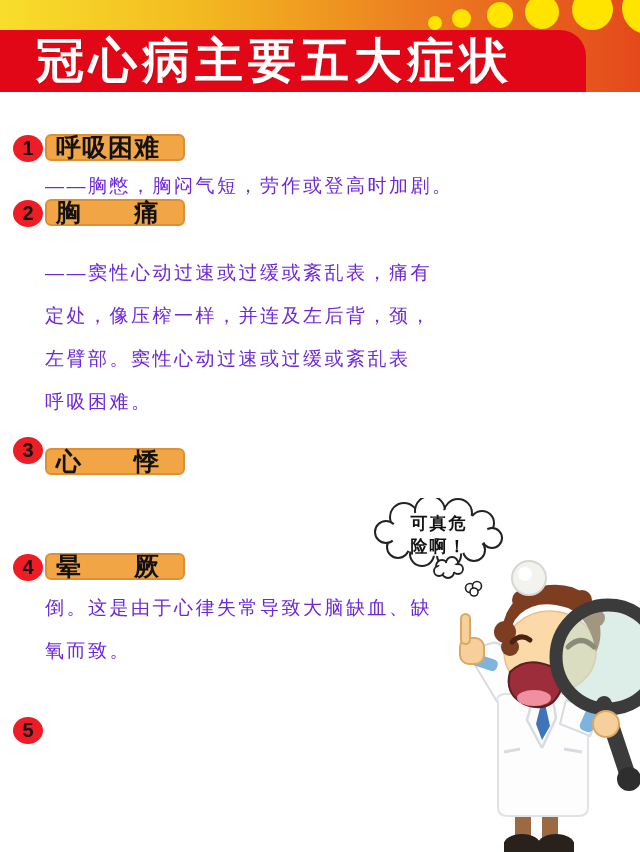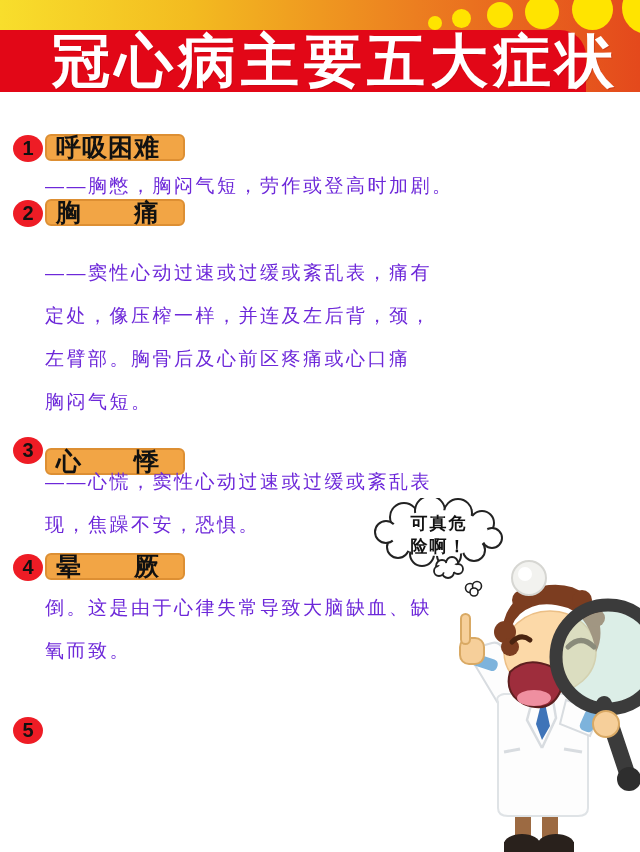--- a/index.html
+++ b/index.html
@@ -5,23 +5,23 @@
   html,body{margin:0;padding:0;}
   .page{position:relative;width:640px;height:852px;background:#ffffff;overflow:hidden;
         font-family:"Liberation Sans","DejaVu Sans",sans-serif;}
 
   
   .header{position:absolute;left:0;top:0;width:640px;height:92px;
           background:linear-gradient(90deg,#f8de2c 0%,#f3bb20 30%,#ec7e20 65%,#e4491c 100%);}
   .dot{position:absolute;border-radius:50%;background:#ffe400;}
   .banner{position:absolute;left:0;top:30px;width:586px;height:62px;background:#e20717;
           border-top-right-radius:26px;}
-  .title{position:absolute;left:36px;top:6px;font-size:58px;font-weight:900;color:#ffffff;
+  .title{position:absolute;left:36px;top:6px;font-size:48px;font-weight:900;color:#ffffff;
          letter-spacing:5px;line-height:50px;white-space:nowrap;
-         text-shadow:1px 1px 0 rgba(150,0,0,.25);margin-left:16px;}
+         text-shadow:1px 1px 0 rgba(150,0,0,.25);}
 
   
   .badge{position:absolute;left:13px;width:30px;height:27px;background:#ee1c25;border-radius:50%;
          color:#111;font-size:20px;font-weight:700;display:flex;align-items:center;justify-content:center;z-index:2;}
   .chip{position:absolute;left:45px;width:140px;height:27px;background:#f2a545;border:2px solid #dd8f33;
         border-radius:6px;box-sizing:border-box;display:flex;align-items:center;padding-left:9px;
         font-size:25px;font-weight:700;color:#111;letter-spacing:1px;white-space:nowrap;z-index:2;}
   .desc{position:absolute;left:45px;z-index:2;}
   .desc .line{height:43px;display:flex;align-items:center;font-size:19px;color:#6d28d9;
               letter-spacing:2.5px;white-space:nowrap;}
@@ -150,31 +150,27 @@
     <div class="line">——胸憋，胸闷气短，劳作或登高时加剧。</div>
   </div>
 
   <div class="badge" style="top:200px;">2</div>
   <div class="chip" style="top:199px;text-align:right;">
     <span>胸　　痛</span>
   </div>
   <div class="desc" style="top:251px;">
     <div class="line">——窦性心动过速或过缓或紊乱表，痛有</div>
     <div class="line">定处，像压榨一样，并连及左后背，颈，</div>
-    <div class="line">左臂部。胸骨后及心前区疼痛或心口痛</div>
-    <div class="line">胸闷气短。</div>
+    <div class="line">左臂部。窦性心动过速或过缓或紊乱表</div>
+    <div class="line">呼吸困难。</div>
   </div>
 
   <div class="badge" style="top:437px;">3</div>
   <div class="chip" style="top:448px;">
     <span>心　　悸</span>
-  </div>
-  <div class="desc" style="top:460px;">
-    <div class="line">——心慌，窦性心动过速或过缓或紊乱表</div>
-    <div class="line">现，焦躁不安，恐惧。</div>
   </div>
 
   <div class="badge" style="top:554px;">4</div>
   <div class="chip" style="top:553px;">
     <span>晕　　厥</span>
   </div>
   <div class="desc" style="top:586px;">
     <div class="line">倒。这是由于心律失常导致大脑缺血、缺</div>
     <div class="line">氧而致。</div>
   </div>

